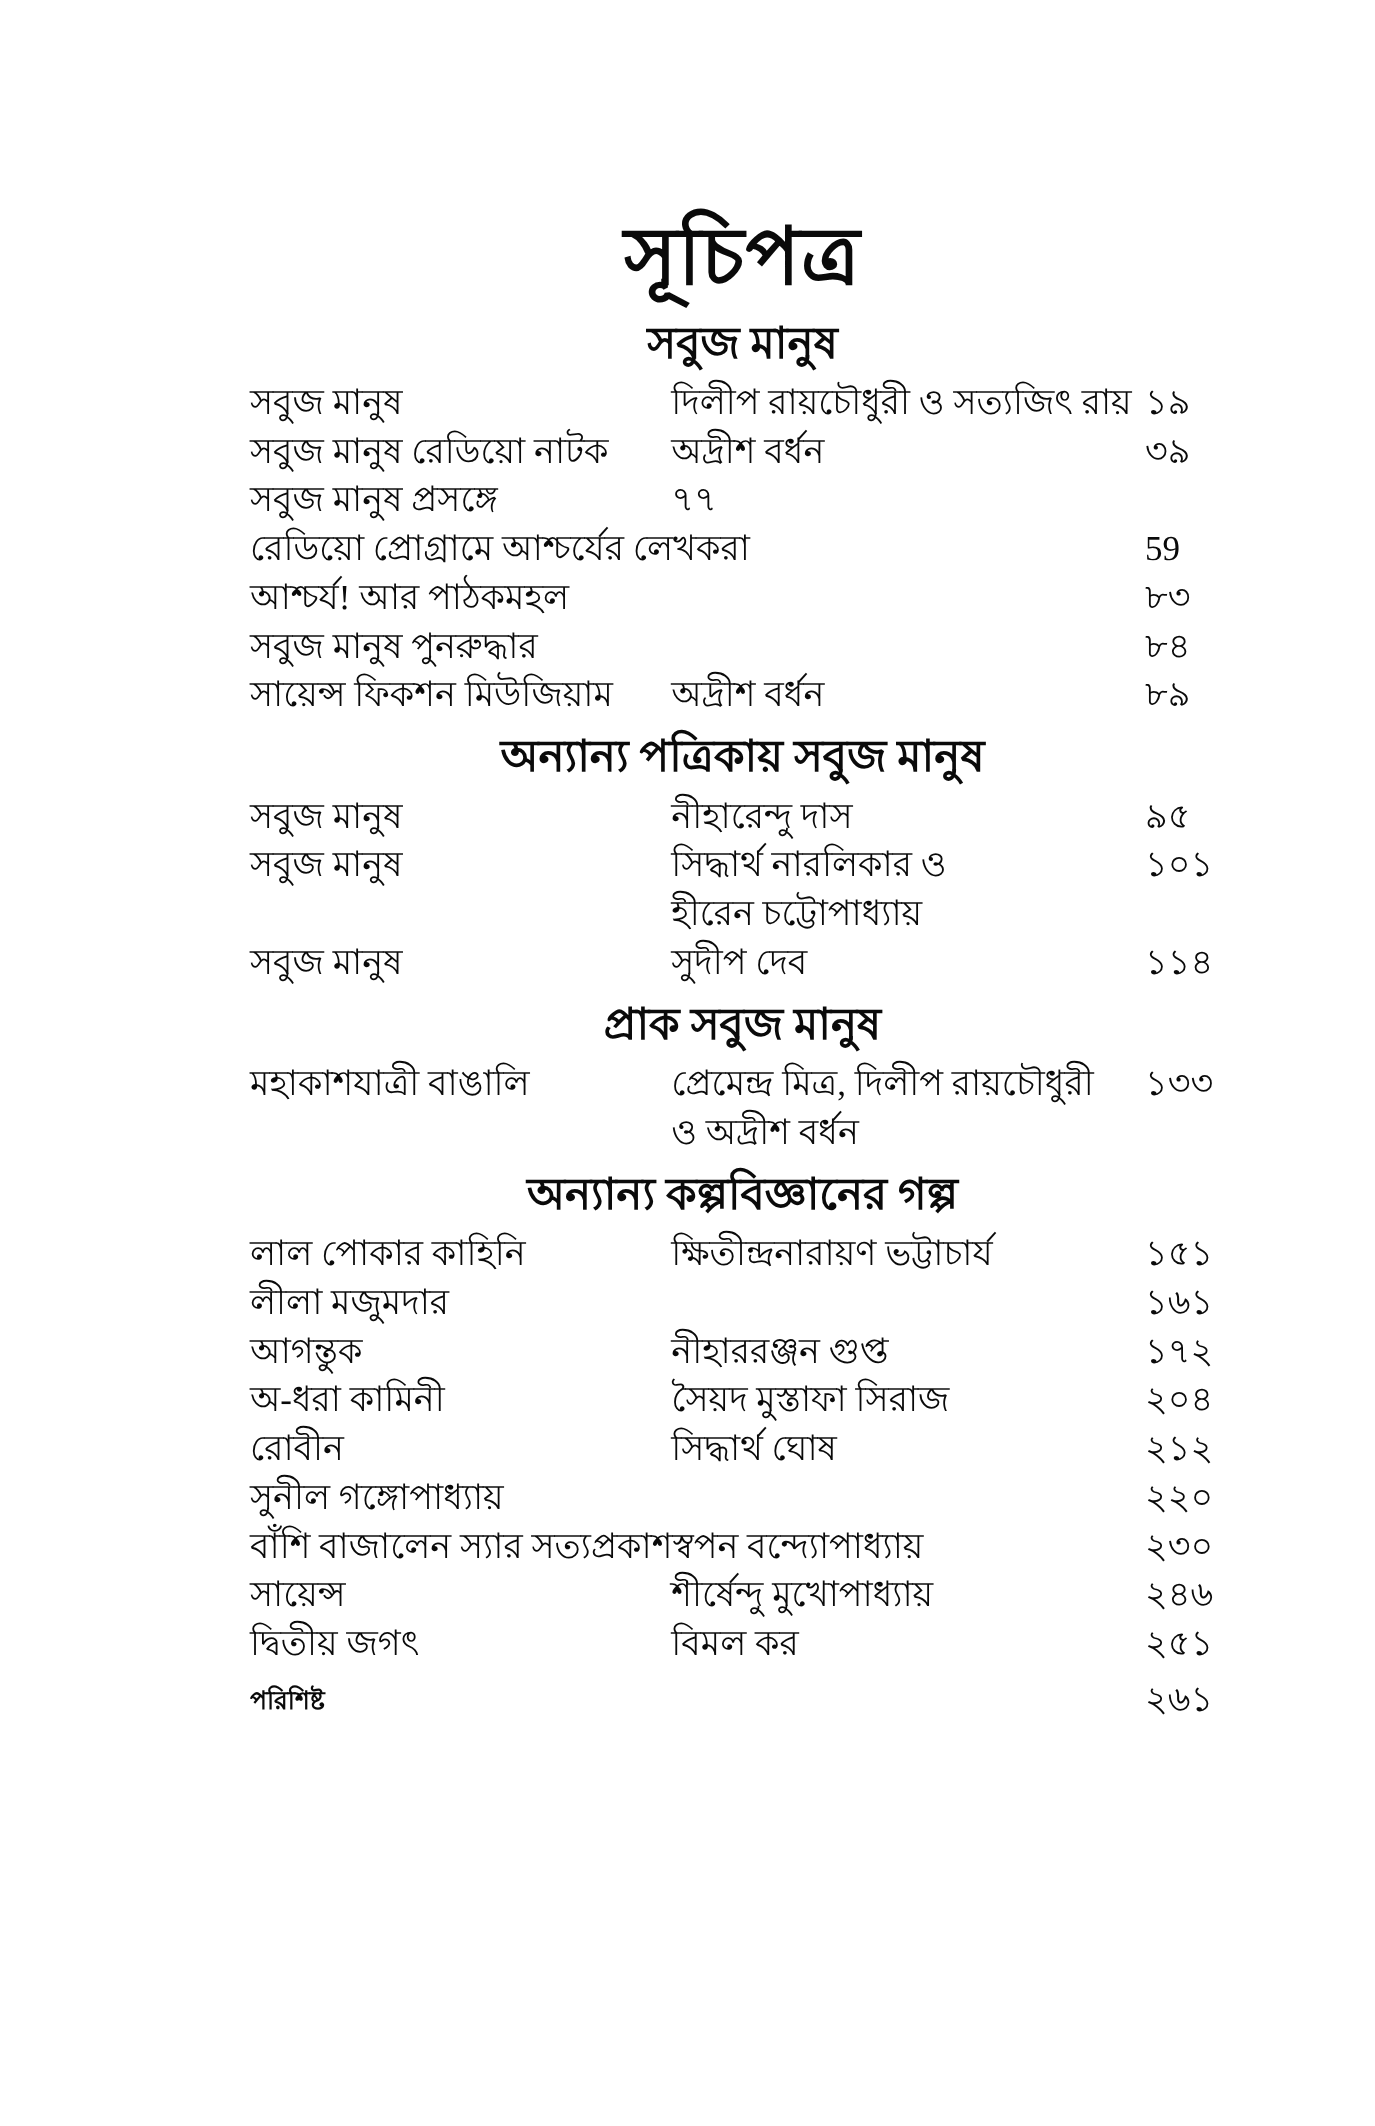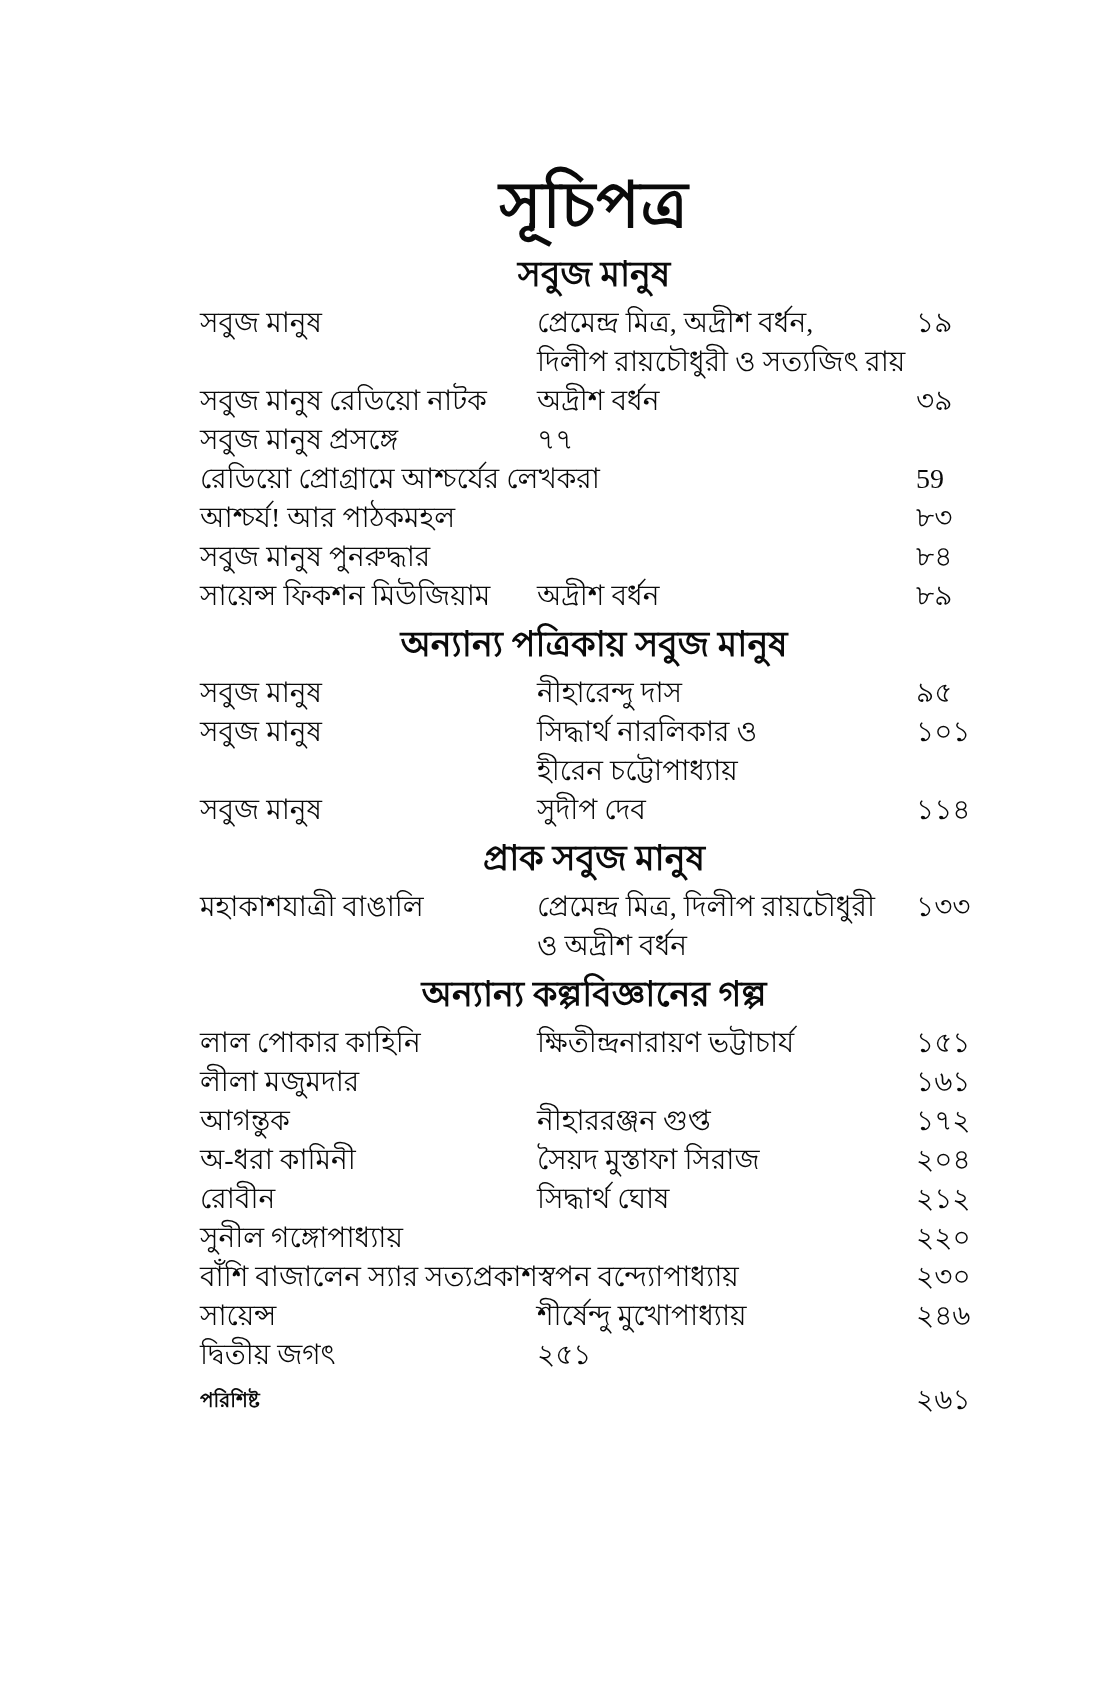--- a/index.html
+++ b/index.html
@@ -72,21 +72,20 @@
 <div class="page">
   <div class="content">
 
     <div class="doc-title">সূচিপত্র</div>
 
     <div class="section-heading">সবুজ মানুষ</div>
 
     <div class="toc-row">
       <span class="toc-title">সবুজ মানুষ</span>
       <span class="toc-author">
-        <div>প্রেমেন্দ্র মিত্র, অদ্রীশ বর্ধন,</div>
         <div>দিলীপ রায়চৌধুরী ও সত্যজিৎ রায়</div>
       </span>
       <span class="toc-page">১৯</span>
     </div>
 
     <div class="toc-row">
       <span class="toc-title">সবুজ মানুষ রেডিয়ো নাটক</span>
       <span class="toc-author">অদ্রীশ বর্ধন</span>
       <span class="toc-page">৩৯</span>
     </div>
@@ -197,20 +196,21 @@
     </div>
 
     <div class="toc-row">
       <span class="toc-title">সায়েন্স</span>
       <span class="toc-author">শীর্ষেন্দু মুখোপাধ্যায়</span>
       <span class="toc-page">২৪৬</span>
     </div>
 
     <div class="toc-row">
       <span class="toc-title">দ্বিতীয় জগৎ</span>
+      <span class="toc-author">বিমল কর</span>
       <span class="toc-page">২৫১</span>
     </div>
 
     <div class="toc-row appendix-row">
       <span class="toc-title">পরিশিষ্ট</span>
       <span class="toc-author"></span>
       <span class="toc-page">২৬১</span>
     </div>
 
   </div>

